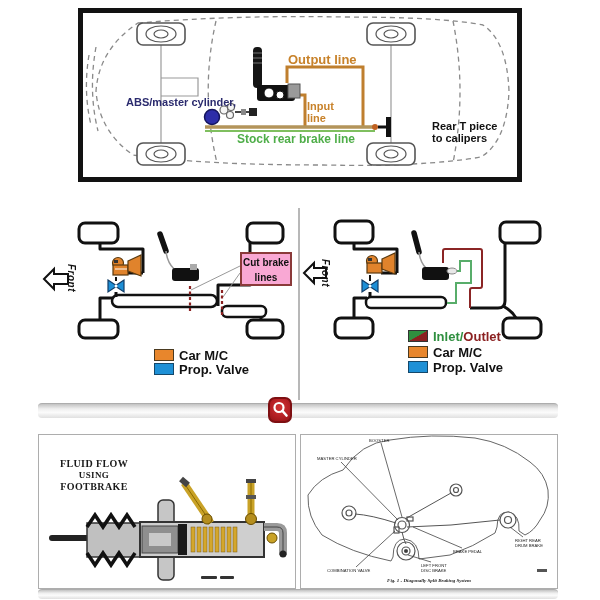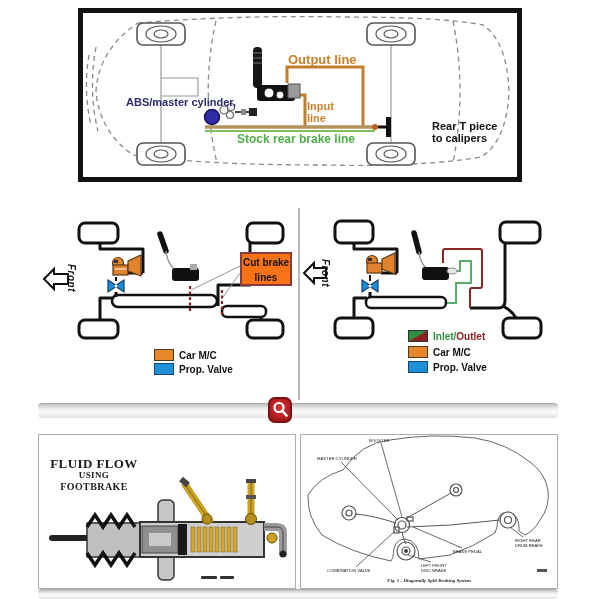--- a/index.html
+++ b/index.html
@@ -11,49 +11,49 @@
   
   #top-box{left:78px;top:8px;width:444px;height:174px;border:5px solid #121212;
            background:#fff;box-sizing:border-box;}
   .lbl{position:absolute;white-space:nowrap;}
   .lbl-orange{color:#c8822a;font-weight:bold;}
   .lbl-green{color:#4fae49;font-weight:bold;text-align:center;}
   .lbl-navy{color:#2b2b6e;font-weight:bold;}
   .lbl-black{color:#111;font-weight:bold;padding-left:40px;}
 
   
-  #cut-box{left:240px;top:252px;width:52px;height:34px;border:2px solid #8b3a3a;background:#f97316;
+  #cut-box{left:240px;top:252px;width:52px;height:34px;border:2px solid #8b3a3a;background:#f9a8d4;
            font-size:10px;font-weight:bold;color:#111;text-align:center;line-height:15px;
            box-sizing:border-box;padding-top:1px;}
   .front-label{position:absolute;transform:rotate(90deg);transform-origin:0 0;
                font-style:italic;font-weight:bold;font-size:10px;color:#111;letter-spacing:.5px;}
   .legend-row{position:absolute;display:flex;align-items:center;height:12px;}
   .swatch{width:18px;height:10px;border:1px solid #4a3a20;display:inline-block;flex:0 0 auto;}
   .sw-orange{background:#e8862c;}
   .sw-blue{background:#1e90d6;border-color:#14486b;}
   .sw-split{background:linear-gradient(to bottom right,#2f8f3f 49%,#8b2020 51%);border-color:#333;}
-  .legend-text{font-size:10px;font-weight:bold;color:#111;margin-left:5px;white-space:nowrap;}
+  .legend-text{font-size:13px;font-weight:bold;color:#111;margin-left:5px;white-space:nowrap;}
   .io-inlet{color:#2f8f3f;}
   .io-outlet{color:#8b2020;}
 
   
   .vdiv{width:2px;background:#b8b8b8;}
   .band{background:linear-gradient(180deg,#c2c2c2 0%,#efefef 35%,#fbfbfb 60%,#e0e0e0 100%);
         border-top:1px solid #adadad;border-radius:4px;}
 
   
   #magnifier{left:268px;top:397px;width:24px;height:26px;border-radius:7px;
              background:radial-gradient(circle at 50% 38%,#d23535 0%,#b51f24 55%,#931215 100%);
              border:2px solid #7e0f12;box-sizing:border-box;cursor:pointer;}
 
   
   .bpanel{border:1px solid #adadad;background:#fff;box-sizing:border-box;}
   #bl-title{left:48px;top:458px;width:92px;text-align:center;color:#1a1a1a;
             font-family:"Liberation Serif",serif;font-weight:bold;letter-spacing:.4px;}
-  #bl-title .t1{font-size:13px;line-height:12px;}
+  #bl-title .t1{font-size:10px;line-height:12px;}
   #bl-title .t2{font-size:9px;line-height:11px;}
   #bl-title .t3{font-size:10px;line-height:12px;}
 </style>
 </head>
 <body>
 
 <div id="canvas">
 
   <div class="abs" id="top-box">
     <svg width="434" height="164" viewBox="0 0 434 164">

